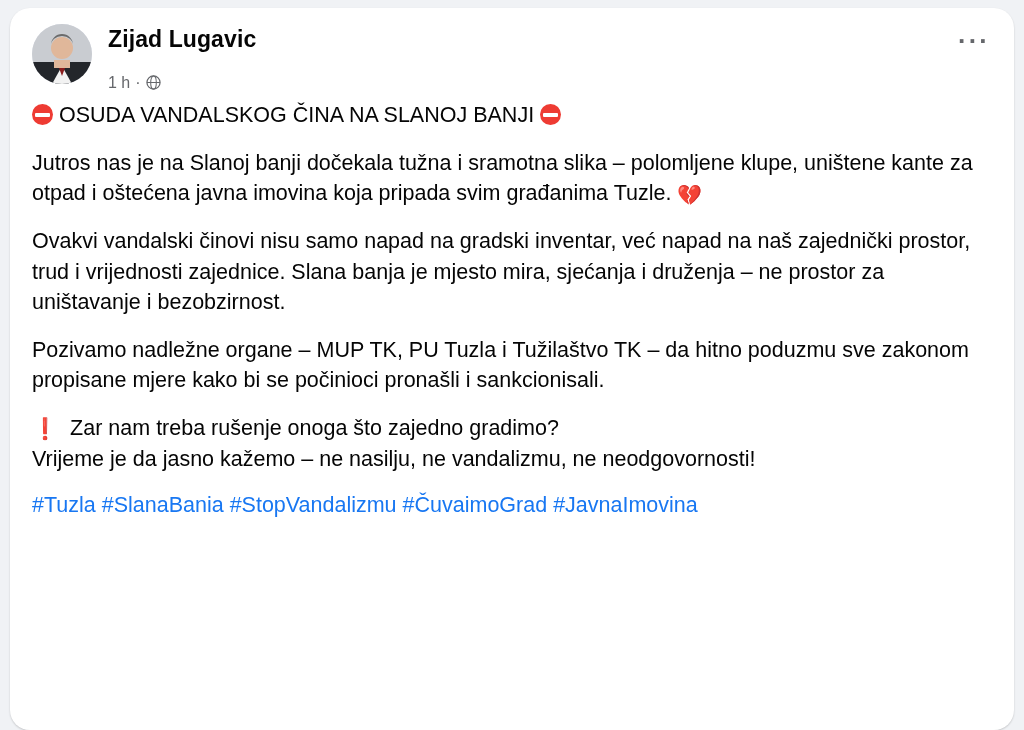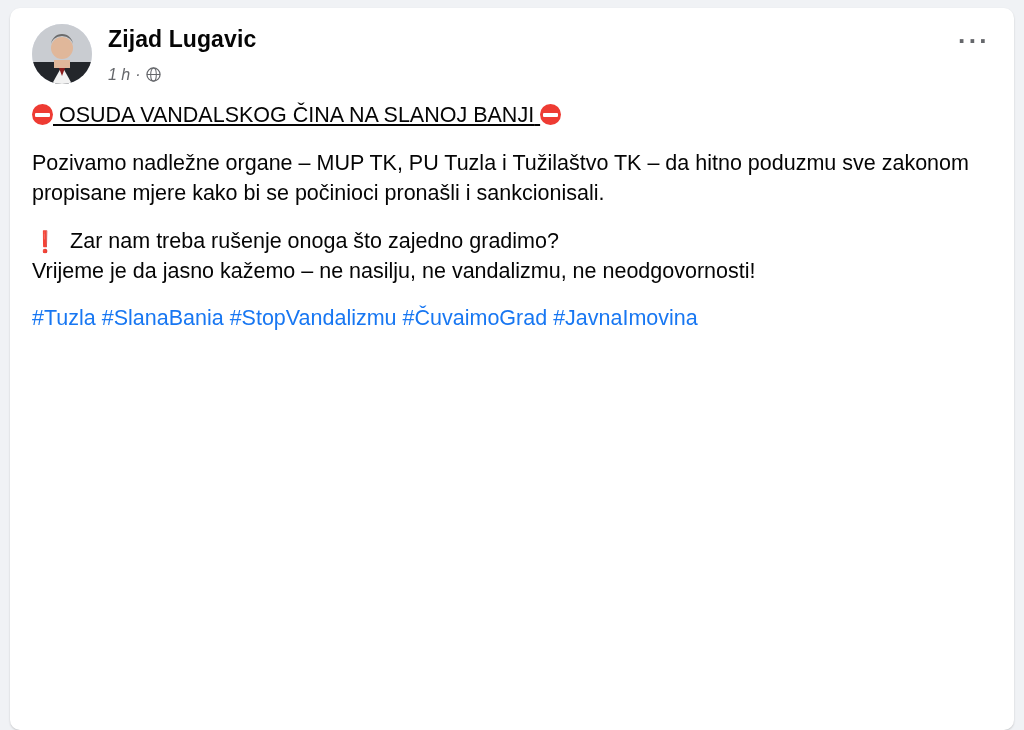--- a/index.html
+++ b/index.html
@@ -15,21 +15,21 @@
     background: #f0f2f5;
     overflow: hidden;
   }
   .post-card {
     position: absolute;
     left: 10px;
     top: 8px;
     width: 1004px;
     min-height: 722px;
     background: #ffffff;
-    border-radius: 10px;
+    border-radius: 20px;
     box-shadow: 0 1px 2px rgba(0,0,0,0.18);
     box-sizing: border-box;
     padding: 14px 22px 0 22px;
   }
   .post-header {
     display: flex;
     align-items: flex-start;
     position: relative;
     height: 74px;
   }
@@ -54,24 +54,23 @@
   .author-name {
     font-size: 23px;
     font-weight: bold;
     color: #050505;
     line-height: 1.2;
     letter-spacing: 0.1px;
   }
   .meta-row {
     display: flex;
     align-items: center;
-    margin-top: 12px;
+    margin-top: 20px;
     font-size: 16px;
     color: #65676b;
-    font-style: italic;
   }
   .meta-sep { margin: 0 5px; }
   .globe-icon {
     display: inline-flex;
     align-items: center;
     justify-content: center;
     width: 15px;
     height: 15px;
   }
   .more-btn {
@@ -91,21 +90,20 @@
     font-size: 21.5px;
     line-height: 1.42;
     margin-top: 4px;
   }
   .post-body p {
     margin: 0 0 17px 0;
   }
   .headline {
     font-size: 21.5px;
     margin-bottom: 17px;
-    text-decoration: underline;
   }
   .emoji { font-family: "DejaVu Sans", sans-serif; }
   .no-entry {
     display: inline-block;
     width: 21px;
     height: 21px;
     border-radius: 50%;
     background: #ee3b33;
     position: relative;
     vertical-align: -3px;
@@ -207,21 +205,26 @@
     </div>
 
     <div class="post-body">
 
       <p class="headline">
         <span class="no-entry"></span>
         <span>OSUDA VANDALSKOG ČINA NA SLANOJ BANJI</span>
         <span class="no-entry"></span>
       </p>
 
-
+      <p>
+        <span>Jutros nas je na Slanoj banji dočekala tužna i sramotna slika – polomljene klupe, uništene kante za otpad i oštećena javna imovina koja pripada svim građanima Tuzle.</span>
+        <span class="heart-broken emoji">💔</span>
+      </p>
+
+      <p>Ovakvi vandalski činovi nisu samo napad na gradski inventar, već napad na naš zajednički prostor, trud i vrijednosti zajednice. Slana banja je mjesto mira, sjećanja i druženja – ne prostor za uništavanje i bezobzirnost.</p>
 
       <p>Pozivamo nadležne organe – MUP TK, PU Tuzla i Tužilaštvo TK – da hitno poduzmu sve zakonom propisane mjere kako bi se počinioci pronašli i sankcionisali.</p>
 
       <p>
         <span class="excl">❗</span>
         &nbsp;<span>Zar nam treba rušenje onoga što zajedno gradimo?</span><br>
         <span>Vrijeme je da jasno kažemo – ne nasilju, ne vandalizmu, ne neodgovornosti!</span>
       </p>
 
 

